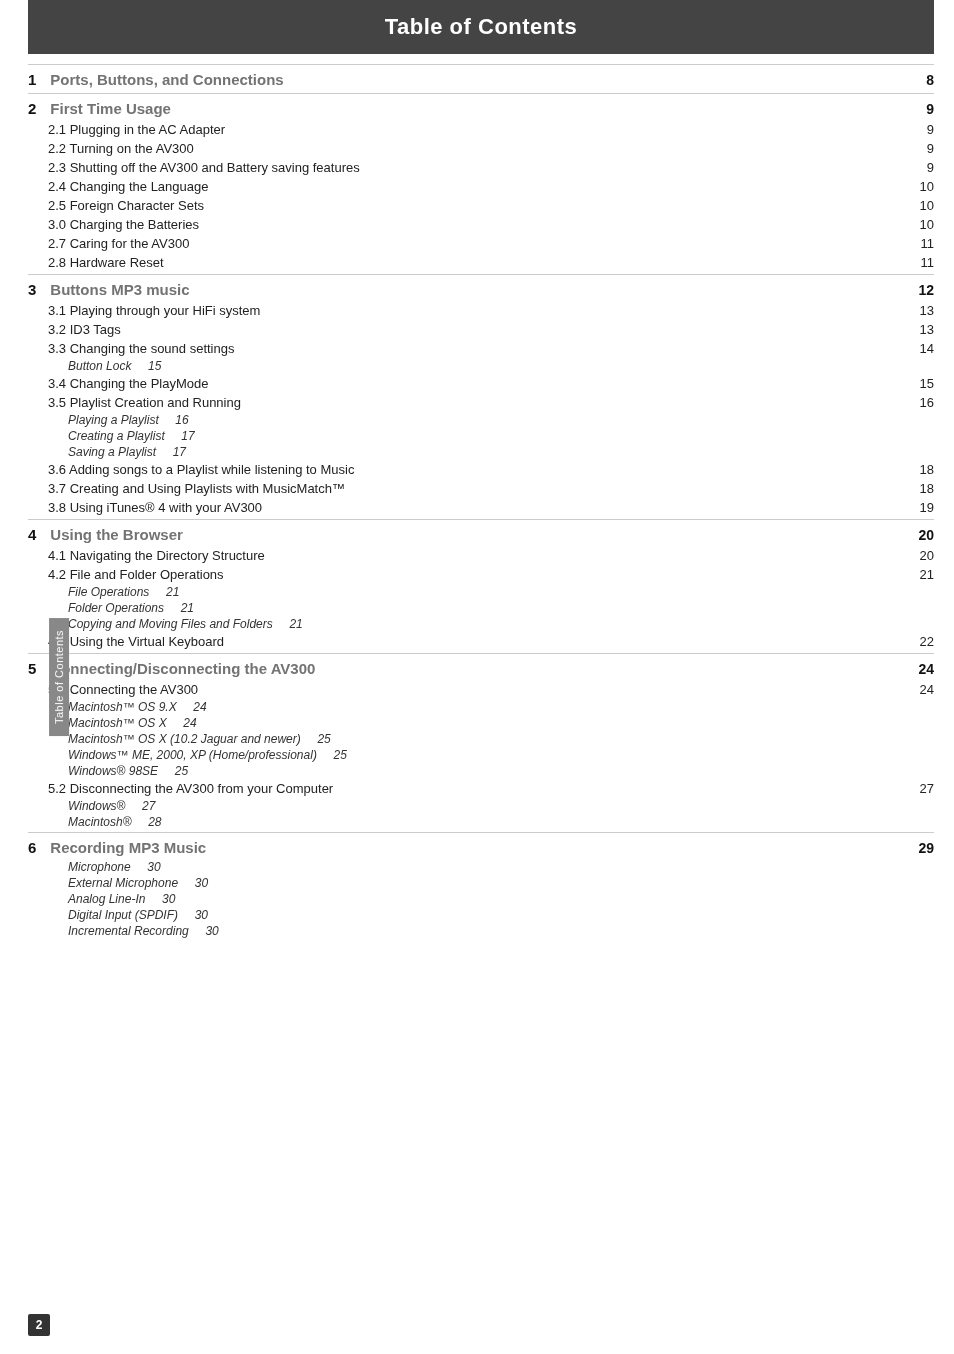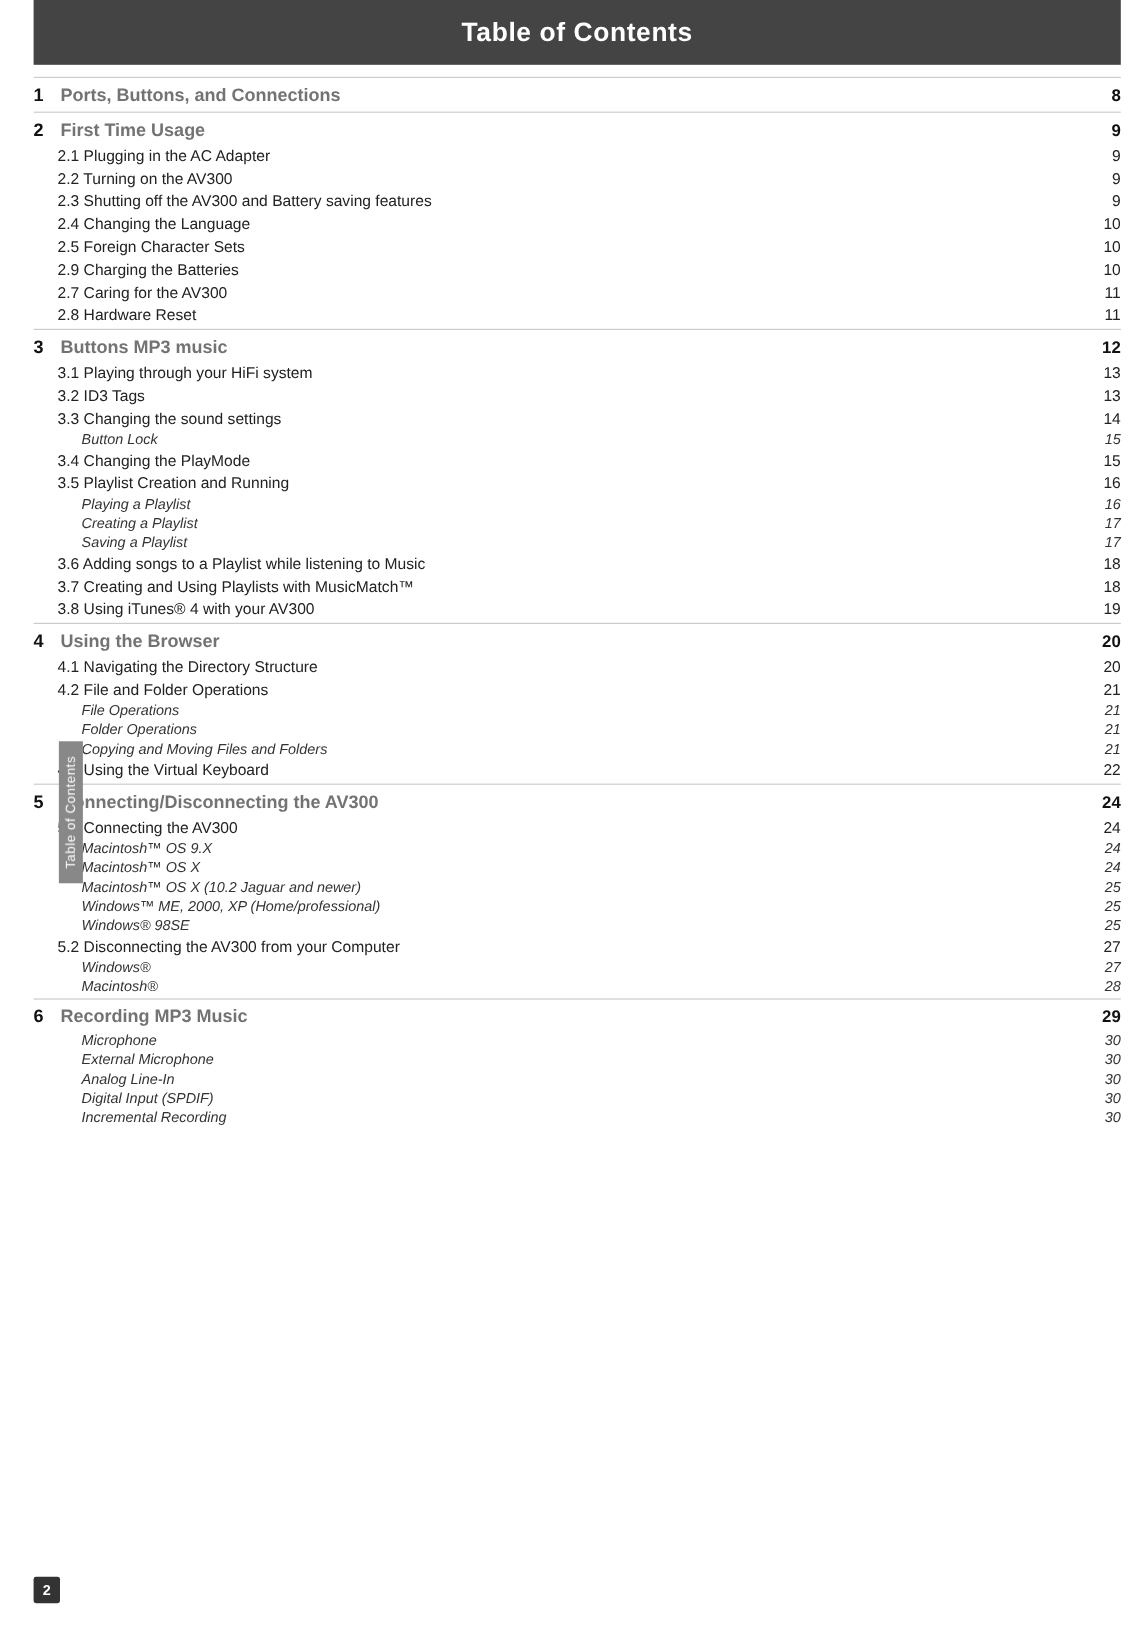--- a/index.html
+++ b/index.html
@@ -109,21 +109,20 @@
 
     .toc-entry-page {
       font-size: 13px;
       color: #222;
       min-width: 30px;
       text-align: right;
     }
 
     .toc-sub-entry {
       display: flex;
-      justify-content: space-between;
       align-items: baseline;
       padding: 1px 0 1px 40px;
     }
 
     .toc-sub-title {
       font-size: 12px;
       font-style: italic;
       color: #333;
     }
 
@@ -181,21 +180,21 @@
         </div>
         <div class="toc-entry">
           <span class="toc-entry-title">2.4 Changing the Language</span>
           <span class="toc-entry-page">10</span>
         </div>
         <div class="toc-entry">
           <span class="toc-entry-title">2.5 Foreign Character Sets</span>
           <span class="toc-entry-page">10</span>
         </div>
         <div class="toc-entry">
-          <span class="toc-entry-title">2.9 Charging the Batteries</span>
+          <span class="toc-entry-title">3.0 Charging the Batteries</span>
           <span class="toc-entry-page">10</span>
         </div>
         <div class="toc-entry">
           <span class="toc-entry-title">2.7 Caring for the AV300</span>
           <span class="toc-entry-page">11</span>
         </div>
         <div class="toc-entry">
           <span class="toc-entry-title">2.8 Hardware Reset</span>
           <span class="toc-entry-page">11</span>
         </div>

